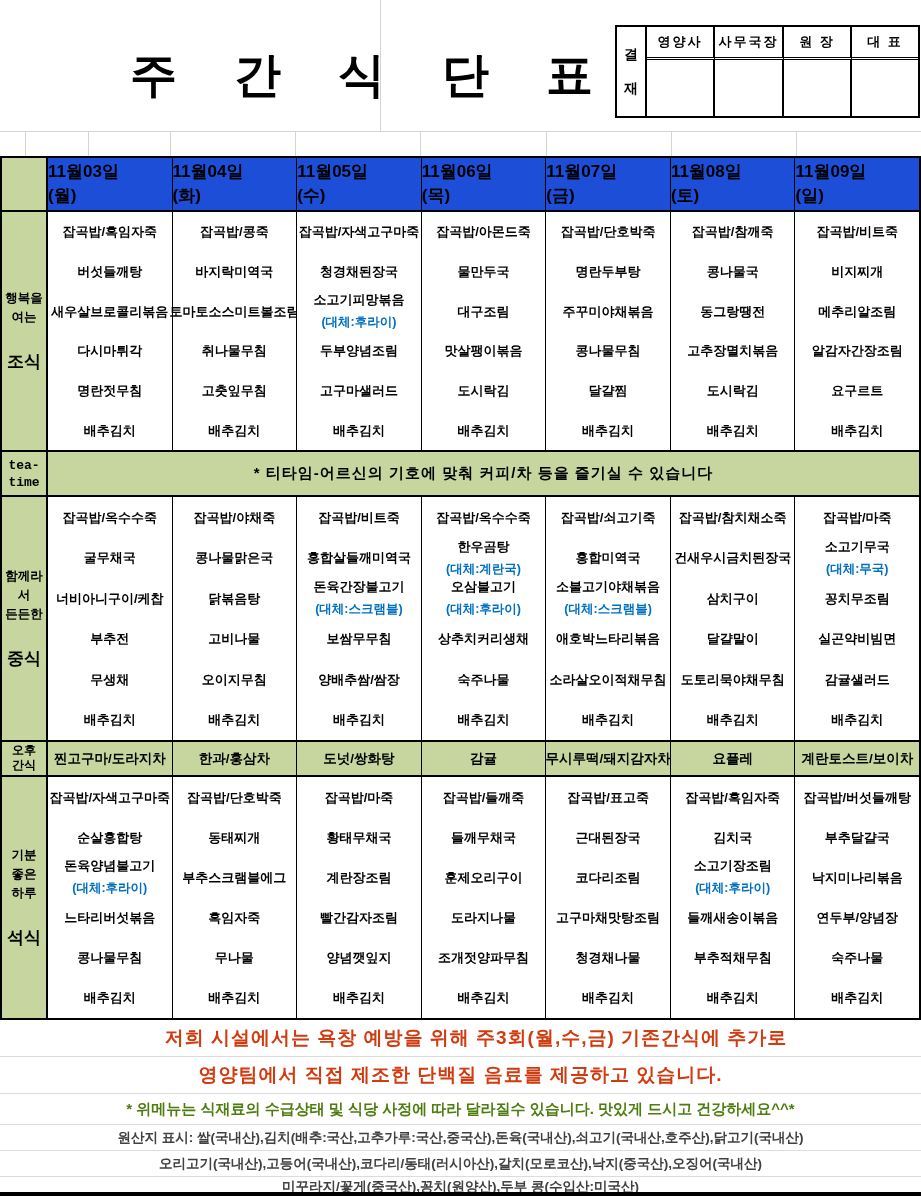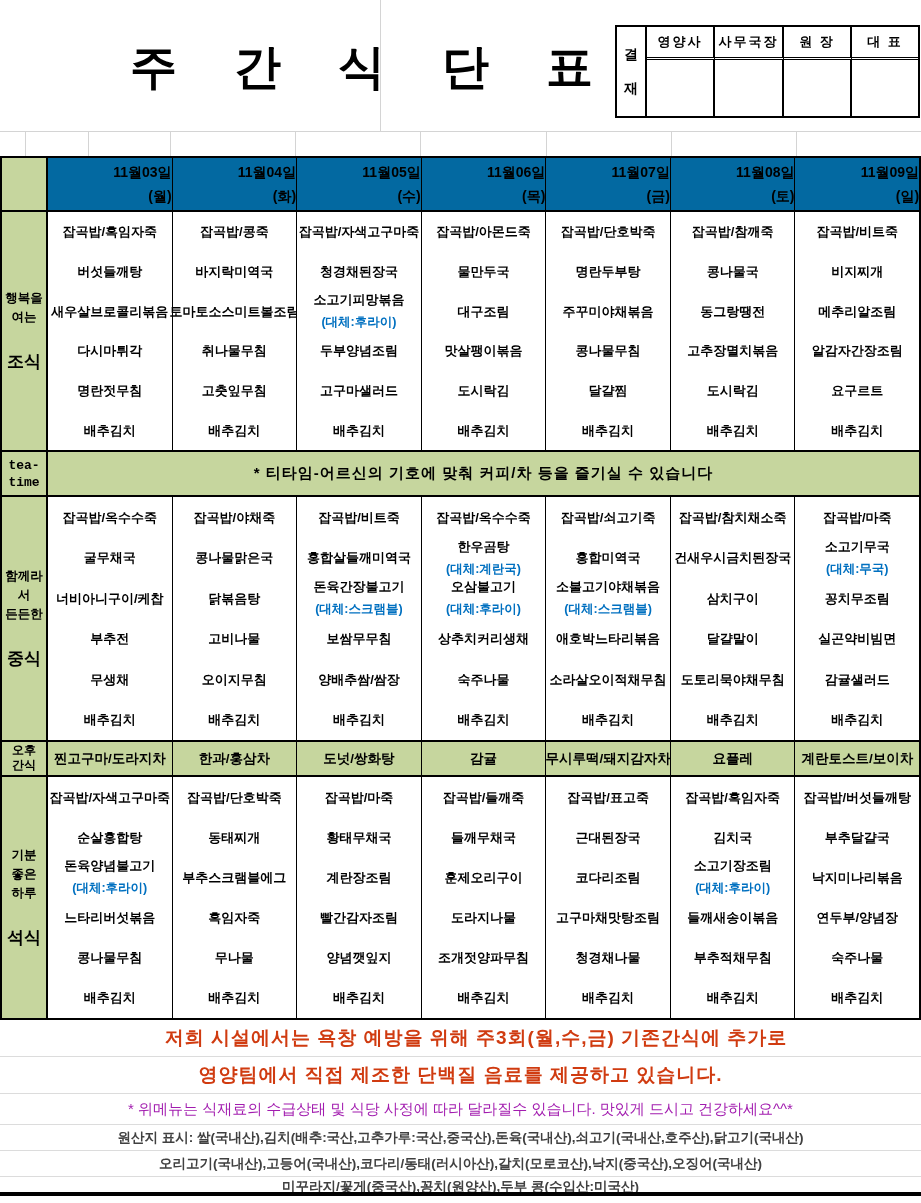--- a/index.html
+++ b/index.html
@@ -1,21 +1,21 @@
 <!DOCTYPE html>
 <html><head>
 <meta charset="utf-8">
 <style>
   html,body{margin:0;padding:0;background:#fff;}
   .page{position:relative;width:921px;height:1203px;background:#fff;overflow:hidden;
         font-family:"Liberation Sans",sans-serif;color:#000;}
   
   .gl{position:absolute;background:#d4d4d4;}
   
-  .title{position:absolute;left:0;top:36px;width:745px;text-align:center;
+  .title{position:absolute;left:0;top:44px;width:745px;text-align:center;
          font-size:47px;font-weight:bold;letter-spacing:22px;white-space:nowrap;}
   
   .approval{position:absolute;left:615px;top:25px;width:305px;height:93px;
             border:2px solid #000;box-sizing:border-box;display:grid;
             grid-template-columns:30px 68px 69px 68px 1fr;grid-template-rows:33px 1fr;}
   .approval .stamp-label{grid-row:1 / span 2;border-right:2px solid #000;display:flex;
             flex-direction:column;justify-content:center;align-items:center;gap:16px;
             font-size:14px;font-weight:bold;}
   .approval .head{border-right:2px solid #000;border-bottom:3px double #000;display:flex;
             align-items:center;justify-content:center;font-size:13px;font-weight:600;letter-spacing:2px;}
@@ -30,41 +30,41 @@
   .cell{flex:1;border-left:1px solid #000;box-sizing:border-box;min-width:0;}
   .label-cell{flex:none;width:44px;background:#c6d69e;border-left:none;display:flex;
           flex-direction:column;justify-content:center;align-items:center;text-align:center;font-family:Liberation Mono, monospace;}
   .cell:nth-child(2){border-left:2px solid #000;}
   .row-days{height:52px;}
   .row-breakfast{height:240px;}
   .row-tea{height:45px;}
   .row-lunch{height:245px;}
   .row-snack{height:35px;}
   .row-dinner{height:243px;}
-  .day-cell{background:#0369a1;display:flex;flex-direction:column;justify-content:center;
-          align-items:flex-end;font-size:14px;font-weight:bold;line-height:24px;}
+  .day-cell{background:#1d4ed8;display:flex;flex-direction:column;justify-content:center;
+          align-items:flex-start;font-size:17px;font-weight:bold;line-height:24px;}
   .menu-cell{background:#fff;display:flex;flex-direction:column;}
   .menu-item{flex:1;display:flex;flex-direction:column;justify-content:center;align-items:center;
           font-size:13px;font-weight:bold;white-space:nowrap;line-height:15px;}
   .menu-item .alt{color:#0070c0;font-size:12.5px;margin-top:8px;}
   .tagline{font-size:12.5px;font-weight:bold;line-height:19px;}
   .meal-name{font-size:17px;font-weight:bold;margin-top:22px;}
   .tea-label-line{font-size:13px;font-weight:bold;line-height:17px;}
   .tea-note-cell{flex:7;background:#c6d69e;display:flex;align-items:center;justify-content:center;
           font-size:15px;font-weight:bold;letter-spacing:1px;}
   .snack-cell{background:#c6d69e;display:flex;align-items:center;justify-content:center;
           font-size:13.5px;font-weight:bold;white-space:nowrap;}
   .snack-label-line{font-size:12px;font-weight:bold;line-height:15px;}
   
   .notices{position:absolute;left:0;top:1020px;width:921px;}
   .notice-row{display:flex;align-items:center;justify-content:center;border-top:1px solid #dcdcdc;
           white-space:nowrap;}
   .notice-row.r1{border-top:none;height:36px;color:#d03b10;font-size:19px;font-weight:bold;letter-spacing:1px;padding-left:31px;}
   .notice-row.r2{height:36px;color:#d03b10;font-size:19px;font-weight:bold;letter-spacing:1px;}
-  .notice-row.r3{height:30px;color:#a21caf;font-size:15px;font-weight:normal;}
+  .notice-row.r3{height:30px;color:#4d7c0f;font-size:15px;font-weight:bold;}
   .notice-row.r4,.notice-row.r5,.notice-row.r6{height:25px;color:#404040;font-size:13.5px;font-weight:bold;}
   .notice-row.r6{height:20px;}
   .bottom-bar{position:absolute;left:0;top:1192px;width:921px;height:4px;background:#000;}
 </style>
 </head>
 <body>
 
 <div class="page">
 
   <div class="gl" style="left:380px;top:0;width:1px;height:131px;"></div>

